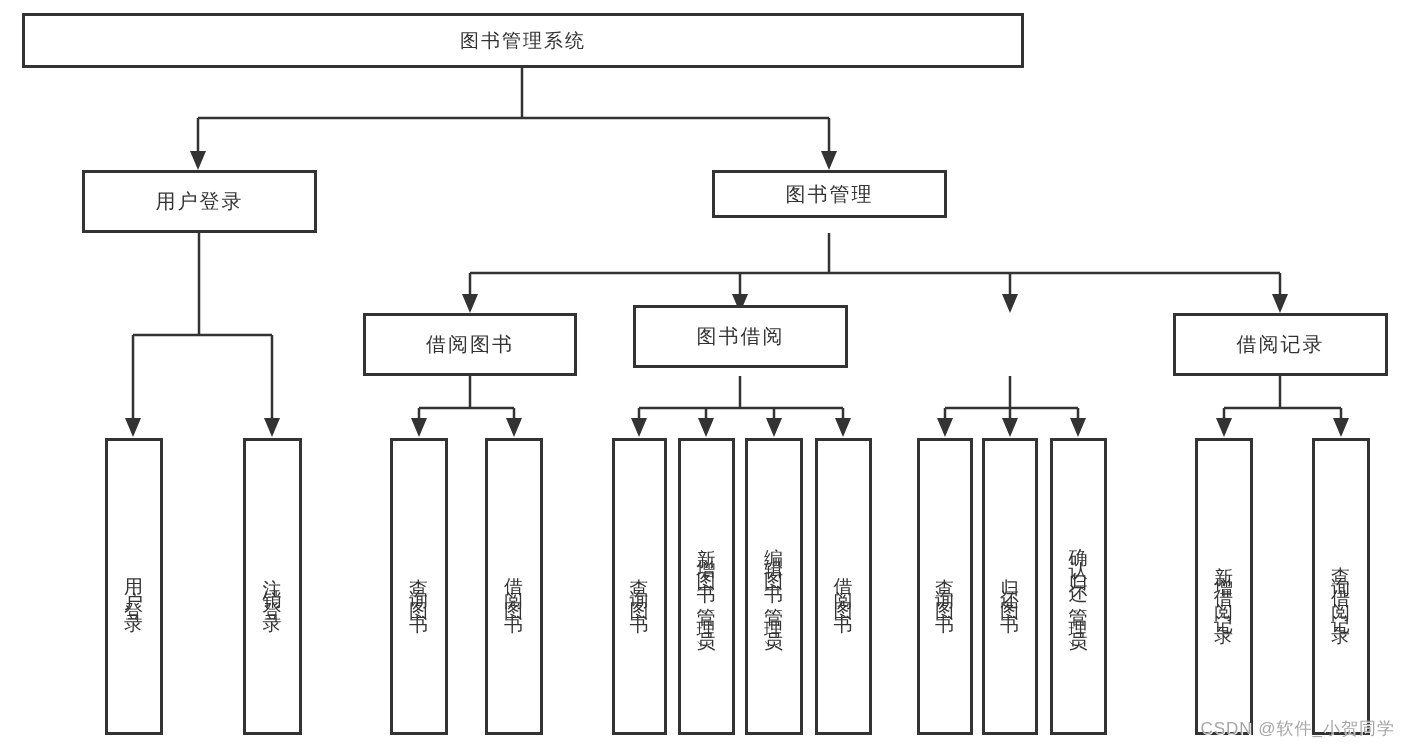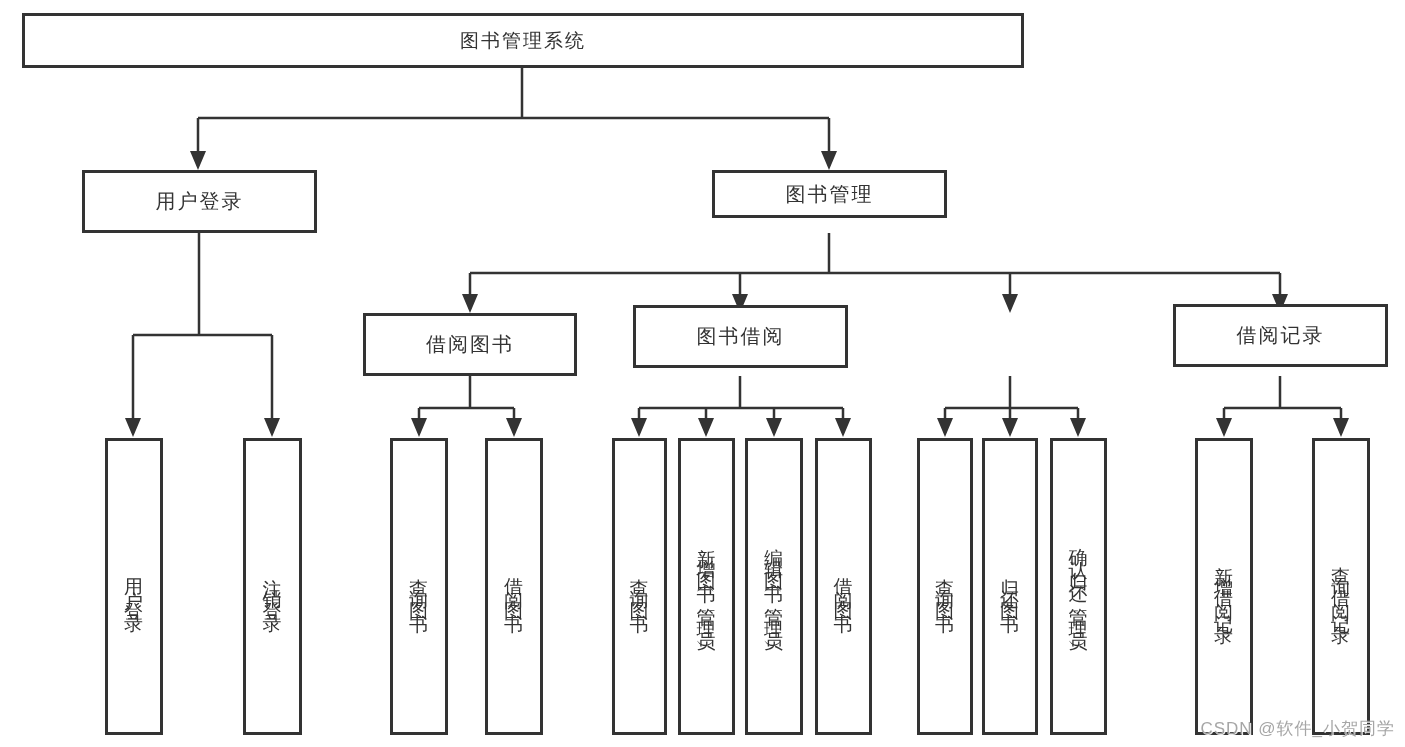--- a/index.html
+++ b/index.html
@@ -132,21 +132,21 @@
   <div class="node h" style="left:712px;top:170px;width:235px;height:48px">
     <span>图书管理</span>
   </div>
 
   <div class="node h" style="left:363px;top:313px;width:214px;height:63px">
     <span>借阅图书</span>
   </div>
   <div class="node h" style="left:633px;top:305px;width:215px;height:63px">
     <span>图书借阅</span>
   </div>
-  <div class="node h" style="left:1173px;top:304px;width:215px;height:63px">
+  <div class="node h" style="left:1173px;top:313px;width:215px;height:63px">
     <span>借阅记录</span>
   </div>
 
   <div class="node v" style="left:105px;top:438px;width:58px;height:297px">
     <span>用户登录</span>
   </div>
   <div class="node v" style="left:243px;top:438px;width:59px;height:297px">
     <span>注销登录</span>
   </div>
 

